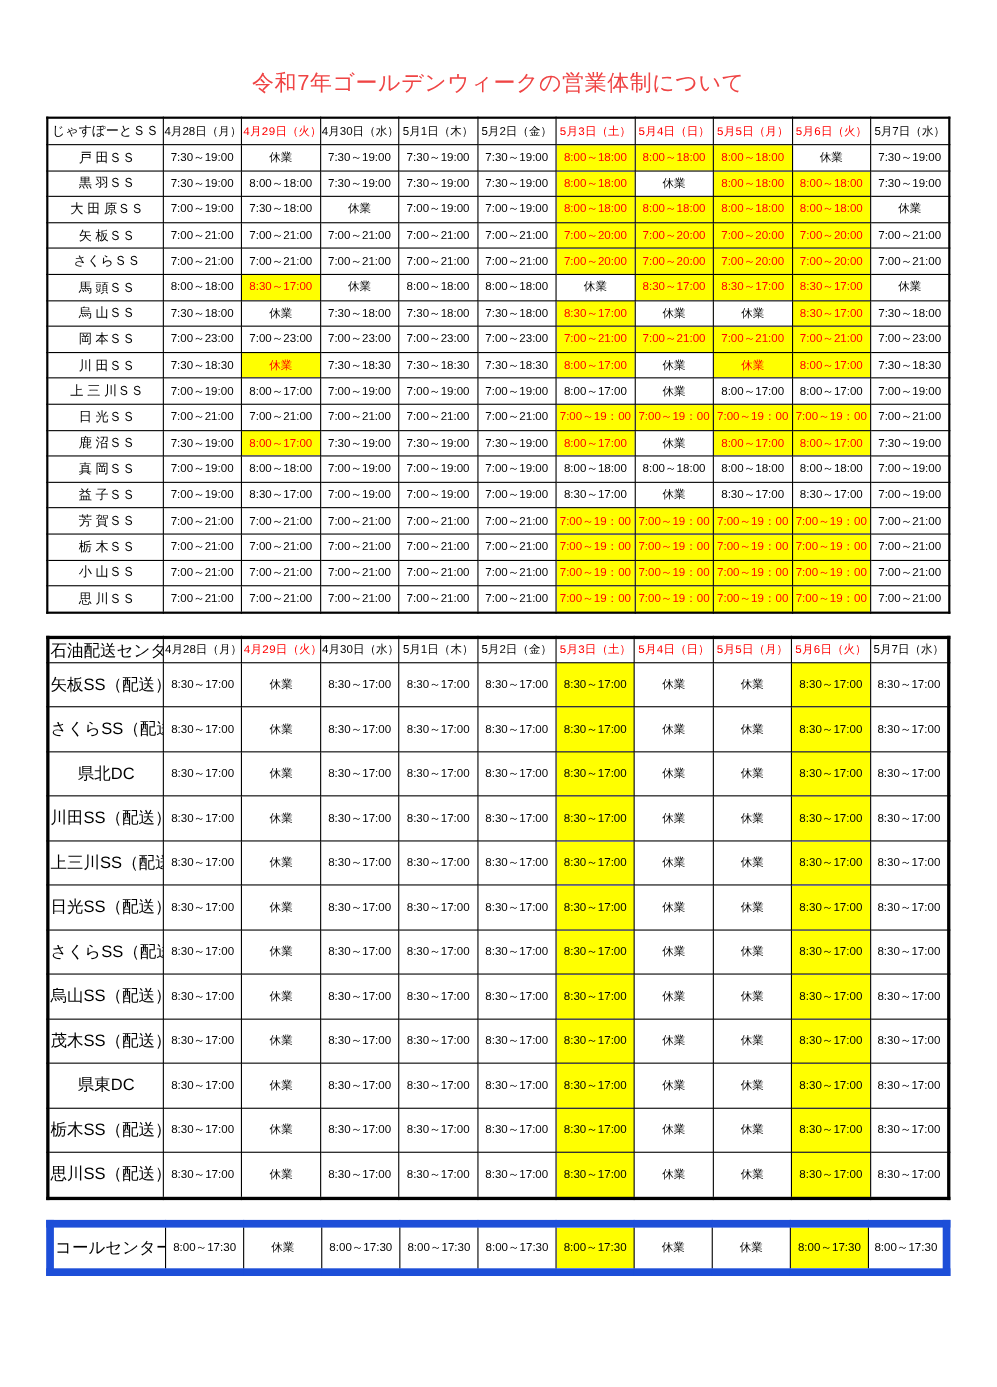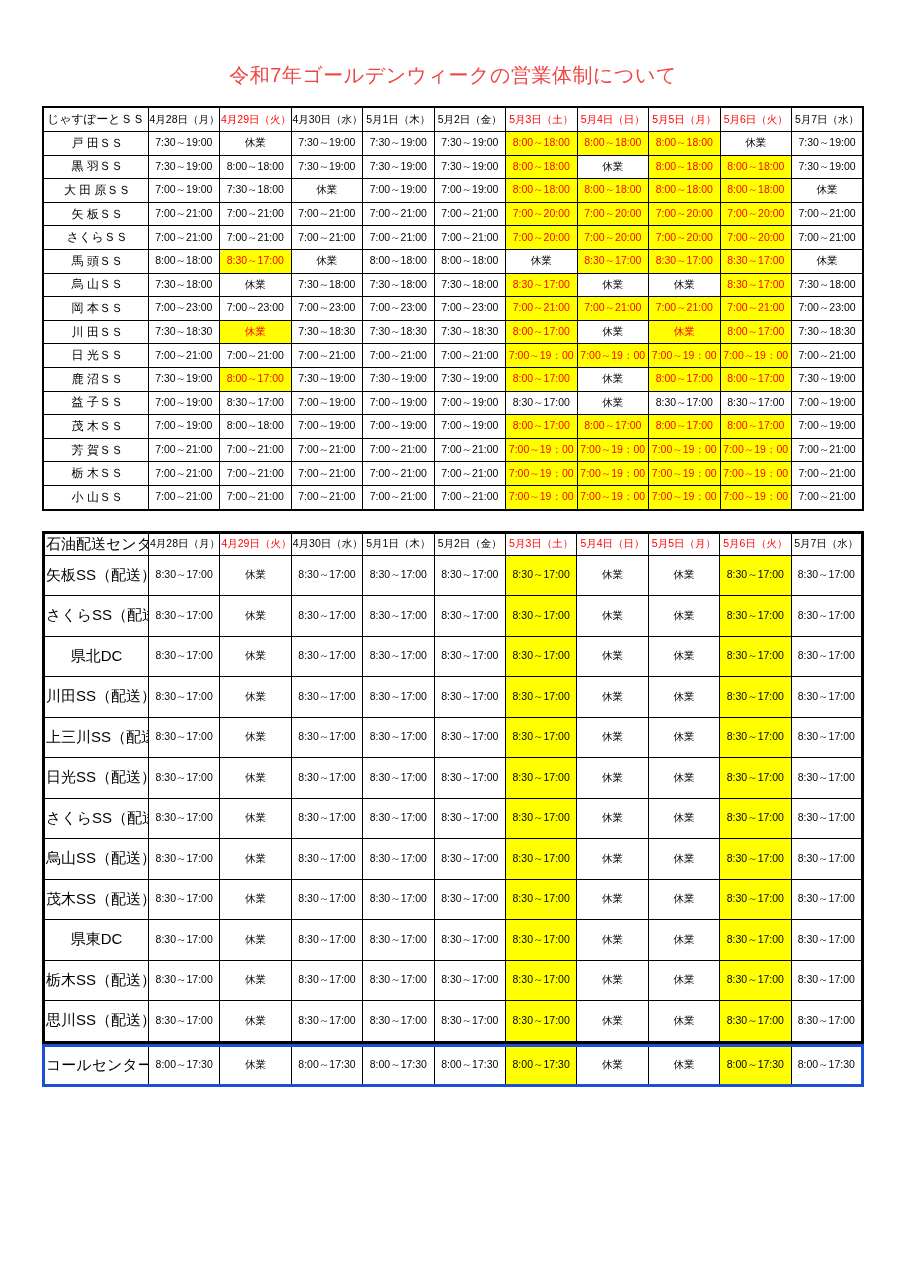--- a/index.html
+++ b/index.html
@@ -39,27 +39,27 @@
     overflow: hidden;
     font-weight: normal;
   }
   
   table.t0 { border: 2px solid #000000; margin-top: 17px; padding-left: 42px; }
   table.t0 thead th { height: 23px; }
   table.t0 tbody td { height: 22.6px; }
   table.t1 { border: 3px solid #000000; margin-top: 20px; }
   table.t1 thead th { height: 21px; }
   table.t1 tbody td { height: 39.5px; }
-  table.t2 { border: 3px solid #1d4ed8; }
+  table.t2 { border: 7px solid #1d4ed8; margin-top: 18px; }
   table.t2 tbody td { height: 37px; }
   .label-left  { text-align: left; padding-left: 4px !important; font-size: 12px; }
   .label-center { font-size: 15px; }
   .name-head-left { text-align: left !important; padding-left: 3px !important; font-size: 12px; }
   .name-head-center { font-size: 15px; }
-  .red-text { color: #ff0000; }
+  .red-text { color: #ff0000; font-family: Liberation Mono, monospace; }
   .hl-red { background: #ffff00; color: #ff0000; }
   .hl-yellow { background: #ffff00; color: #000000; }
 </style>
 </head>
 <body>
 
 <div class="title">令和7年ゴールデンウィークの営業体制について</div>
 
 <table class="sched t0">
     <colgroup>
@@ -202,20 +202,33 @@
         <td>7:30～18:30</td>
         <td>7:30～18:30</td>
         <td>7:30～18:30</td>
         <td class="hl-red">8:00～17:00</td>
         <td>休業</td>
         <td class="hl-red">休業</td>
         <td class="hl-red">8:00～17:00</td>
         <td>7:30～18:30</td>
       </tr>
       <tr>
+        <td class="label-left">上 三 川ＳＳ</td>
+        <td>7:00～19:00</td>
+        <td>8:00～17:00</td>
+        <td>7:00～19:00</td>
+        <td>7:00～19:00</td>
+        <td>7:00～19:00</td>
+        <td>8:00～17:00</td>
+        <td>休業</td>
+        <td>8:00～17:00</td>
+        <td>8:00～17:00</td>
+        <td>7:00～19:00</td>
+      </tr>
+      <tr>
         <td class="label-left">日 光ＳＳ</td>
         <td>7:00～21:00</td>
         <td>7:00～21:00</td>
         <td>7:00～21:00</td>
         <td>7:00～21:00</td>
         <td>7:00～21:00</td>
         <td class="hl-red">7:00～19：00</td>
         <td class="hl-red">7:00～19：00</td>
         <td class="hl-red">7:00～19：00</td>
         <td class="hl-red">7:00～19：00</td>
@@ -228,46 +241,46 @@
         <td>7:30～19:00</td>
         <td>7:30～19:00</td>
         <td>7:30～19:00</td>
         <td class="hl-red">8:00～17:00</td>
         <td>休業</td>
         <td class="hl-red">8:00～17:00</td>
         <td class="hl-red">8:00～17:00</td>
         <td>7:30～19:00</td>
       </tr>
       <tr>
+        <td class="label-left">真 岡ＳＳ</td>
+        <td>7:00～19:00</td>
+        <td>8:00～18:00</td>
+        <td>7:00～19:00</td>
+        <td>7:00～19:00</td>
+        <td>7:00～19:00</td>
+        <td>8:00～18:00</td>
+        <td>8:00～18:00</td>
+        <td>8:00～18:00</td>
+        <td>8:00～18:00</td>
+        <td>7:00～19:00</td>
+      </tr>
+      <tr>
         <td class="label-left">益 子ＳＳ</td>
         <td>7:00～19:00</td>
         <td>8:30～17:00</td>
         <td>7:00～19:00</td>
         <td>7:00～19:00</td>
         <td>7:00～19:00</td>
         <td>8:30～17:00</td>
         <td>休業</td>
         <td>8:30～17:00</td>
         <td>8:30～17:00</td>
         <td>7:00～19:00</td>
       </tr>
       <tr>
-        <td class="label-left">茂 木ＳＳ</td>
-        <td>7:00～19:00</td>
-        <td>8:00～18:00</td>
-        <td>7:00～19:00</td>
-        <td>7:00～19:00</td>
-        <td>7:00～19:00</td>
-        <td class="hl-red">8:00～17:00</td>
-        <td class="hl-red">8:00～17:00</td>
-        <td class="hl-red">8:00～17:00</td>
-        <td class="hl-red">8:00～17:00</td>
-        <td>7:00～19:00</td>
-      </tr>
-      <tr>
         <td class="label-left">芳 賀ＳＳ</td>
         <td>7:00～21:00</td>
         <td>7:00～21:00</td>
         <td>7:00～21:00</td>
         <td>7:00～21:00</td>
         <td>7:00～21:00</td>
         <td class="hl-red">7:00～19：00</td>
         <td class="hl-red">7:00～19：00</td>
         <td class="hl-red">7:00～19：00</td>
         <td class="hl-red">7:00～19：00</td>
@@ -281,20 +294,33 @@
         <td>7:00～21:00</td>
         <td>7:00～21:00</td>
         <td class="hl-red">7:00～19：00</td>
         <td class="hl-red">7:00～19：00</td>
         <td class="hl-red">7:00～19：00</td>
         <td class="hl-red">7:00～19：00</td>
         <td>7:00～21:00</td>
       </tr>
       <tr>
         <td class="label-left">小 山ＳＳ</td>
+        <td>7:00～21:00</td>
+        <td>7:00～21:00</td>
+        <td>7:00～21:00</td>
+        <td>7:00～21:00</td>
+        <td>7:00～21:00</td>
+        <td class="hl-red">7:00～19：00</td>
+        <td class="hl-red">7:00～19：00</td>
+        <td class="hl-red">7:00～19：00</td>
+        <td class="hl-red">7:00～19：00</td>
+        <td>7:00～21:00</td>
+      </tr>
+      <tr>
+        <td class="label-left">思 川ＳＳ</td>
         <td>7:00～21:00</td>
         <td>7:00～21:00</td>
         <td>7:00～21:00</td>
         <td>7:00～21:00</td>
         <td>7:00～21:00</td>
         <td class="hl-red">7:00～19：00</td>
         <td class="hl-red">7:00～19：00</td>
         <td class="hl-red">7:00～19：00</td>
         <td class="hl-red">7:00～19：00</td>
         <td>7:00～21:00</td>

